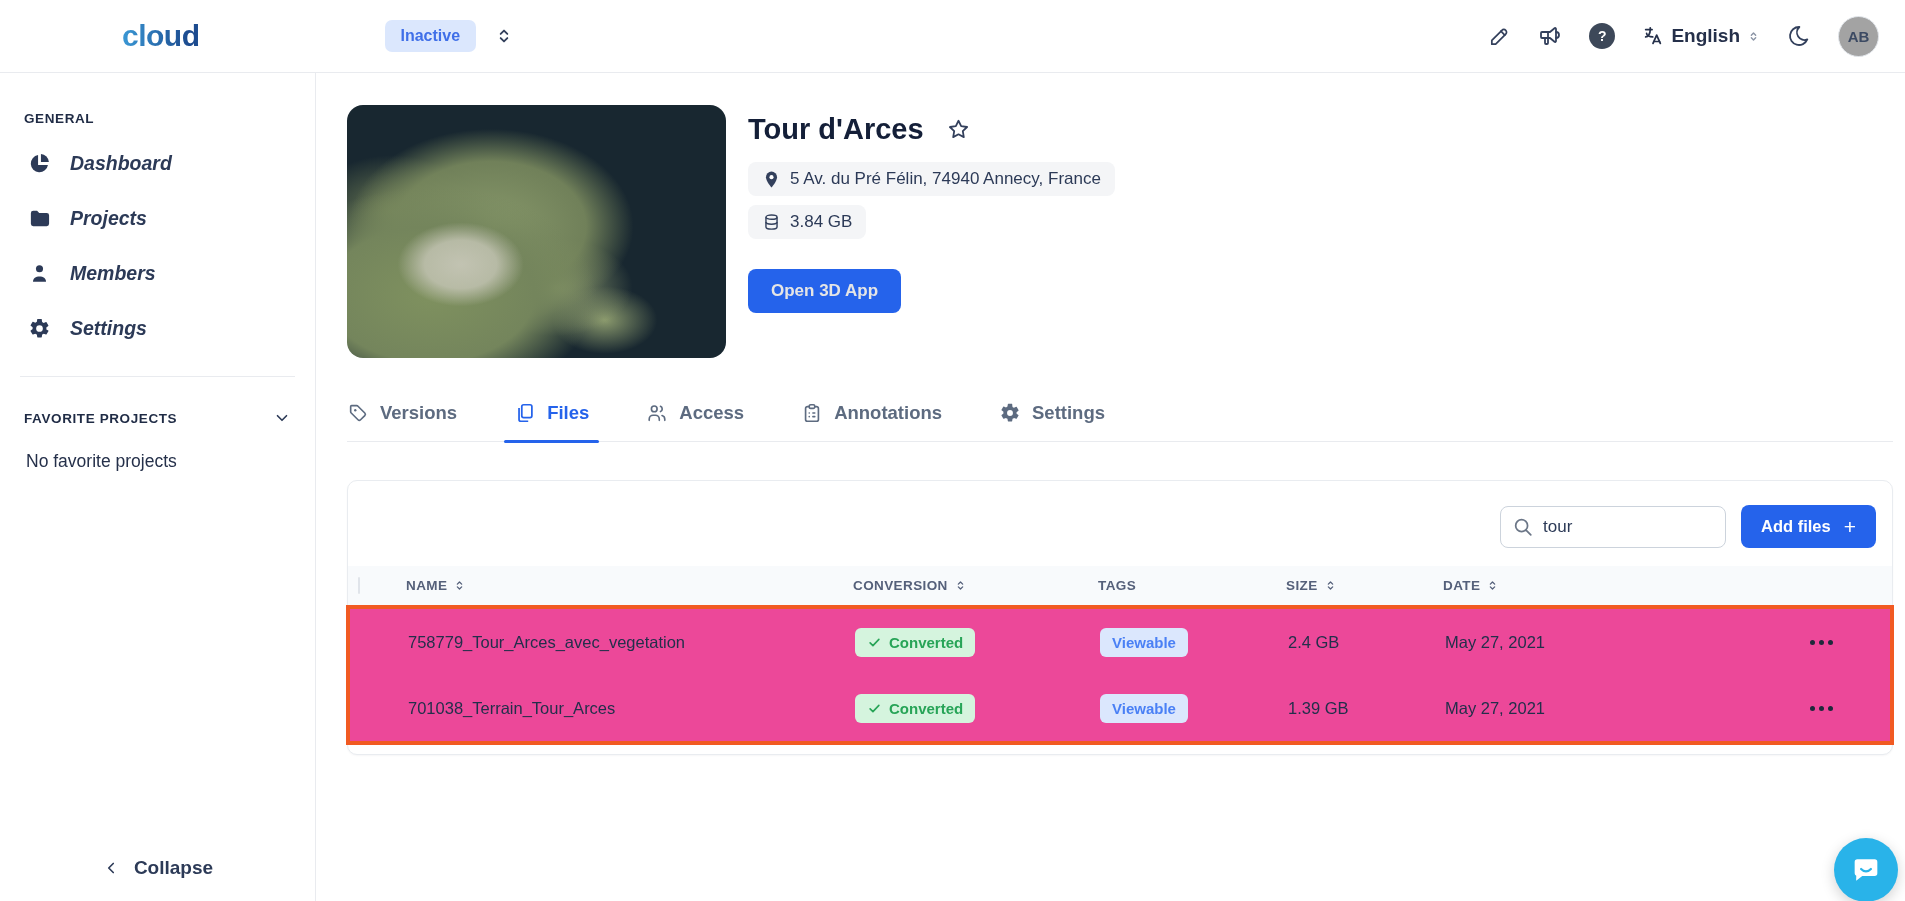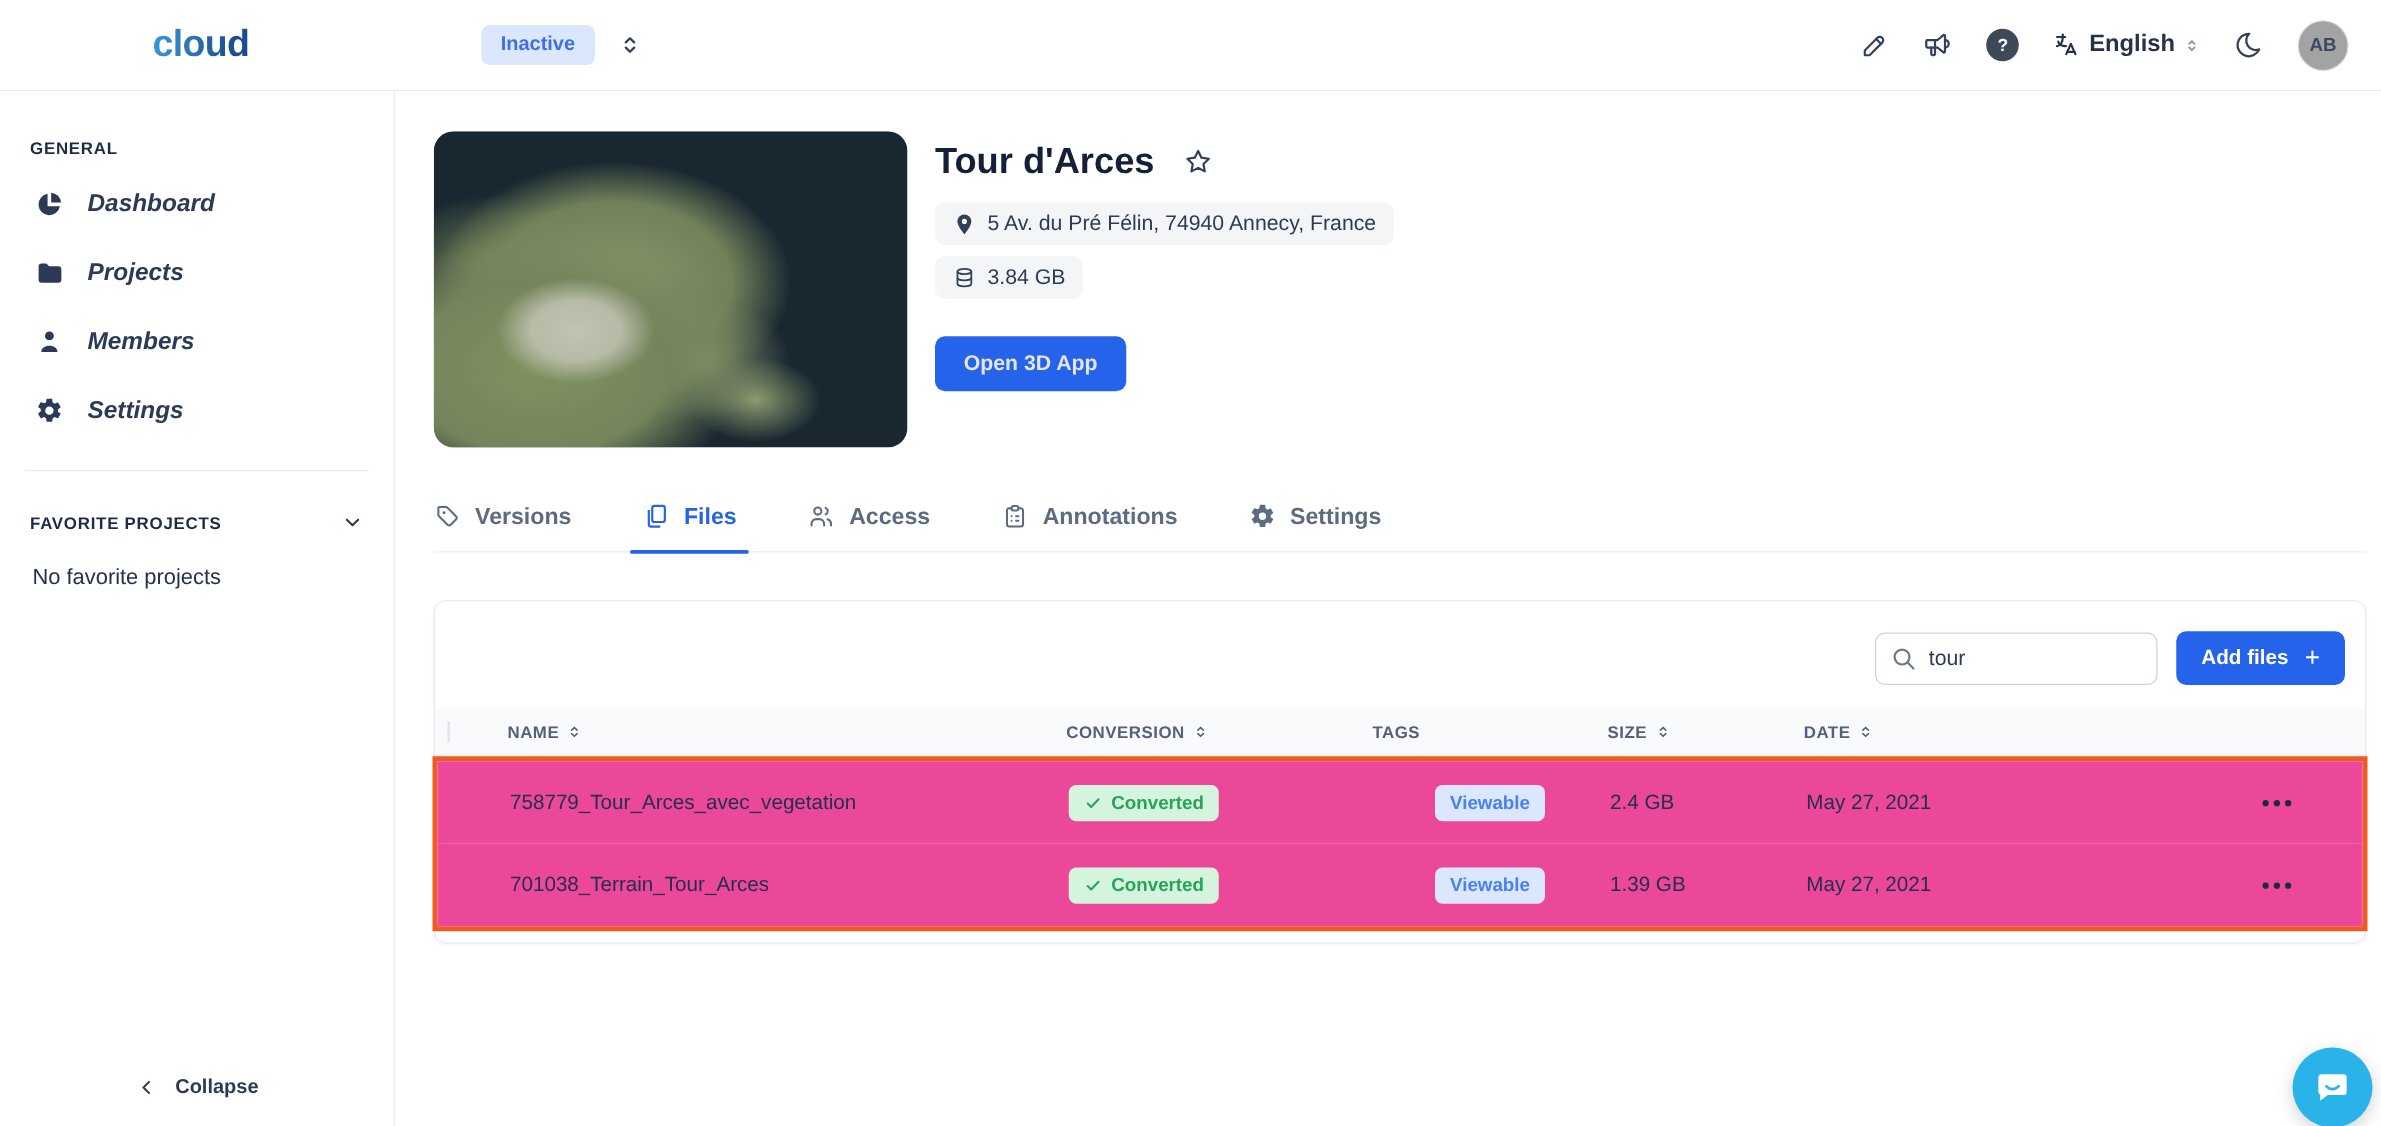--- a/index.html
+++ b/index.html
@@ -23,21 +23,21 @@
   .app { display:flex; height:828px; }
   .sidebar { width:316px; border-right:1px solid #e9ebef; padding:0 24px; position:relative; flex-shrink:0; }
   .side-section { font-size:13.5px; font-weight:700; letter-spacing:.6px; color:#1f2b45; margin-top:38px; }
   .nav { margin-top:10px; }
   .nav-item { display:flex; align-items:center; gap:19px; padding:16px 4px; cursor:pointer; color:#2c3a57; }
   .nav-label { font-size:19.5px; font-weight:600;font-style:italic; }
   .side-divider { border:none; border-top:1px solid #e9ebef; margin:20px -4px 0; }
   .fav-header { display:flex; align-items:center; justify-content:space-between; margin-top:32px; }
   .fav-empty { margin-top:24px; font-size:17.5px; color:#25304a; padding-left:2px; }
   .collapse { position:absolute; bottom:22px; left:0; right:0; display:flex; align-items:center; justify-content:center; gap:14px; cursor:pointer; color:#2c3a57; }
-  .collapse-label { font-size:16px; font-weight:600; }
+  .collapse-label { font-size:19px; font-weight:600; }
 
   .main { flex:1; padding:32px 12px 0 31px; position:relative; }
 
   
   .proj-header { display:flex; }
   .thumb { width:379px; height:253px; border-radius:16px; flex-shrink:0; background:
       radial-gradient(ellipse 90px 60px at 30% 63%, #c2c3b2 0%, rgba(194,195,178,.85) 40%, transparent 70%),
       radial-gradient(ellipse 230px 150px at 22% 75%, #7f915f 0%, #74855c 45%, transparent 72%),
       radial-gradient(ellipse 190px 130px at 38% 48%, #87986a 0%, rgba(122,138,94,.9) 50%, transparent 75%),
       radial-gradient(ellipse 120px 80px at 12% 42%, #6e7d55 0%, transparent 70%),
@@ -73,21 +73,21 @@
   .thead { height:39px; background:#f8fafc; font-size:13.5px; font-weight:700; letter-spacing:.4px; color:#55607a; }
   .th { display:flex; align-items:center; gap:6px; cursor:pointer; }
   .th.static { cursor:default; }
   .checkbox { width:20px; height:20px; border:1px solid #e0e4ea; background:#f1f3f5; border-radius:6px; margin-left:10px; cursor:pointer; }
 
   .highlight-box { border:4px solid #f15a22; margin:0 -2px; }
   .file-row { height:66px; background:#ec4899; }
   .file-name { font-size:16.5px; color:#232f4b; cursor:default; }
   .badge { display:inline-flex; align-items:center; gap:7px; border-radius:6px; padding:6px 12px; font-size:15px; font-weight:600; width:fit-content; }
   .badge-green { background:#d5f4de; color:#27a457; }
-  .badge-blue { background:#dbe7fd; color:#4a80f5;margin-left:48px; }
+  .badge-blue { background:#dbe7fd; color:#4a80f5; }
   .cell-text { font-size:16.5px; color:#232f4b; }
   .row-menu { display:flex; gap:4px; cursor:pointer; padding:8px 4px; width:fit-content; }
   .row-menu i { width:5px; height:5px; border-radius:50%; background:#1e293b; }
 
   
   .chat-fab { position:absolute; left:1834px; top:838px; width:64px; height:64px; border-radius:50%; background:#29b3e9; border:none; cursor:pointer; display:flex; align-items:center; justify-content:center; box-shadow:0 4px 14px rgba(0,0,0,.18); }
 </style>
 </head>
 <body>
 

